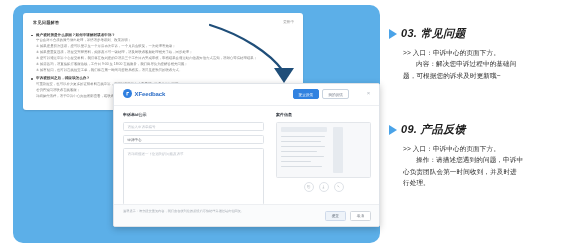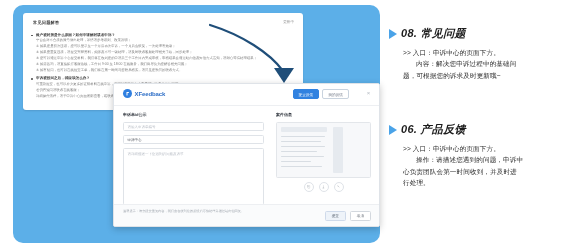--- a/index.html
+++ b/index.html
@@ -239,33 +239,33 @@
       </div>
     </div>
 
   </div>
 
   <div class="rightpanel">
 
     <div class="sect sect-1">
       <div class="sect-head">
         <span class="tri"></span>
-        <span class="sect-title">08. 常见问题</span>
+        <span class="sect-title">03. 常见问题</span>
       </div>
       <div class="sect-body">
         <div class="sb-line">&gt;&gt; 入口：申诉中心的页面下方。</div>
         <div class="sb-line indent">内容：解决您申诉过程中的基础问</div>
         <div class="sb-line">题，可根据您的诉求及时更新哦~</div>
       </div>
     </div>
 
     <div class="sect sect-2">
       <div class="sect-head">
         <span class="tri"></span>
-        <span class="sect-title">06. 产品反馈</span>
+        <span class="sect-title">09. 产品反馈</span>
       </div>
       <div class="sect-body">
         <div class="sb-line">&gt;&gt; 入口：申诉中心的页面下方。</div>
         <div class="sb-line indent">操作：请描述您遇到的问题，申诉中</div>
         <div class="sb-line">心负责团队会第一时间收到，并及时进</div>
         <div class="sb-line">行处理。</div>
       </div>
     </div>
 
   </div>

